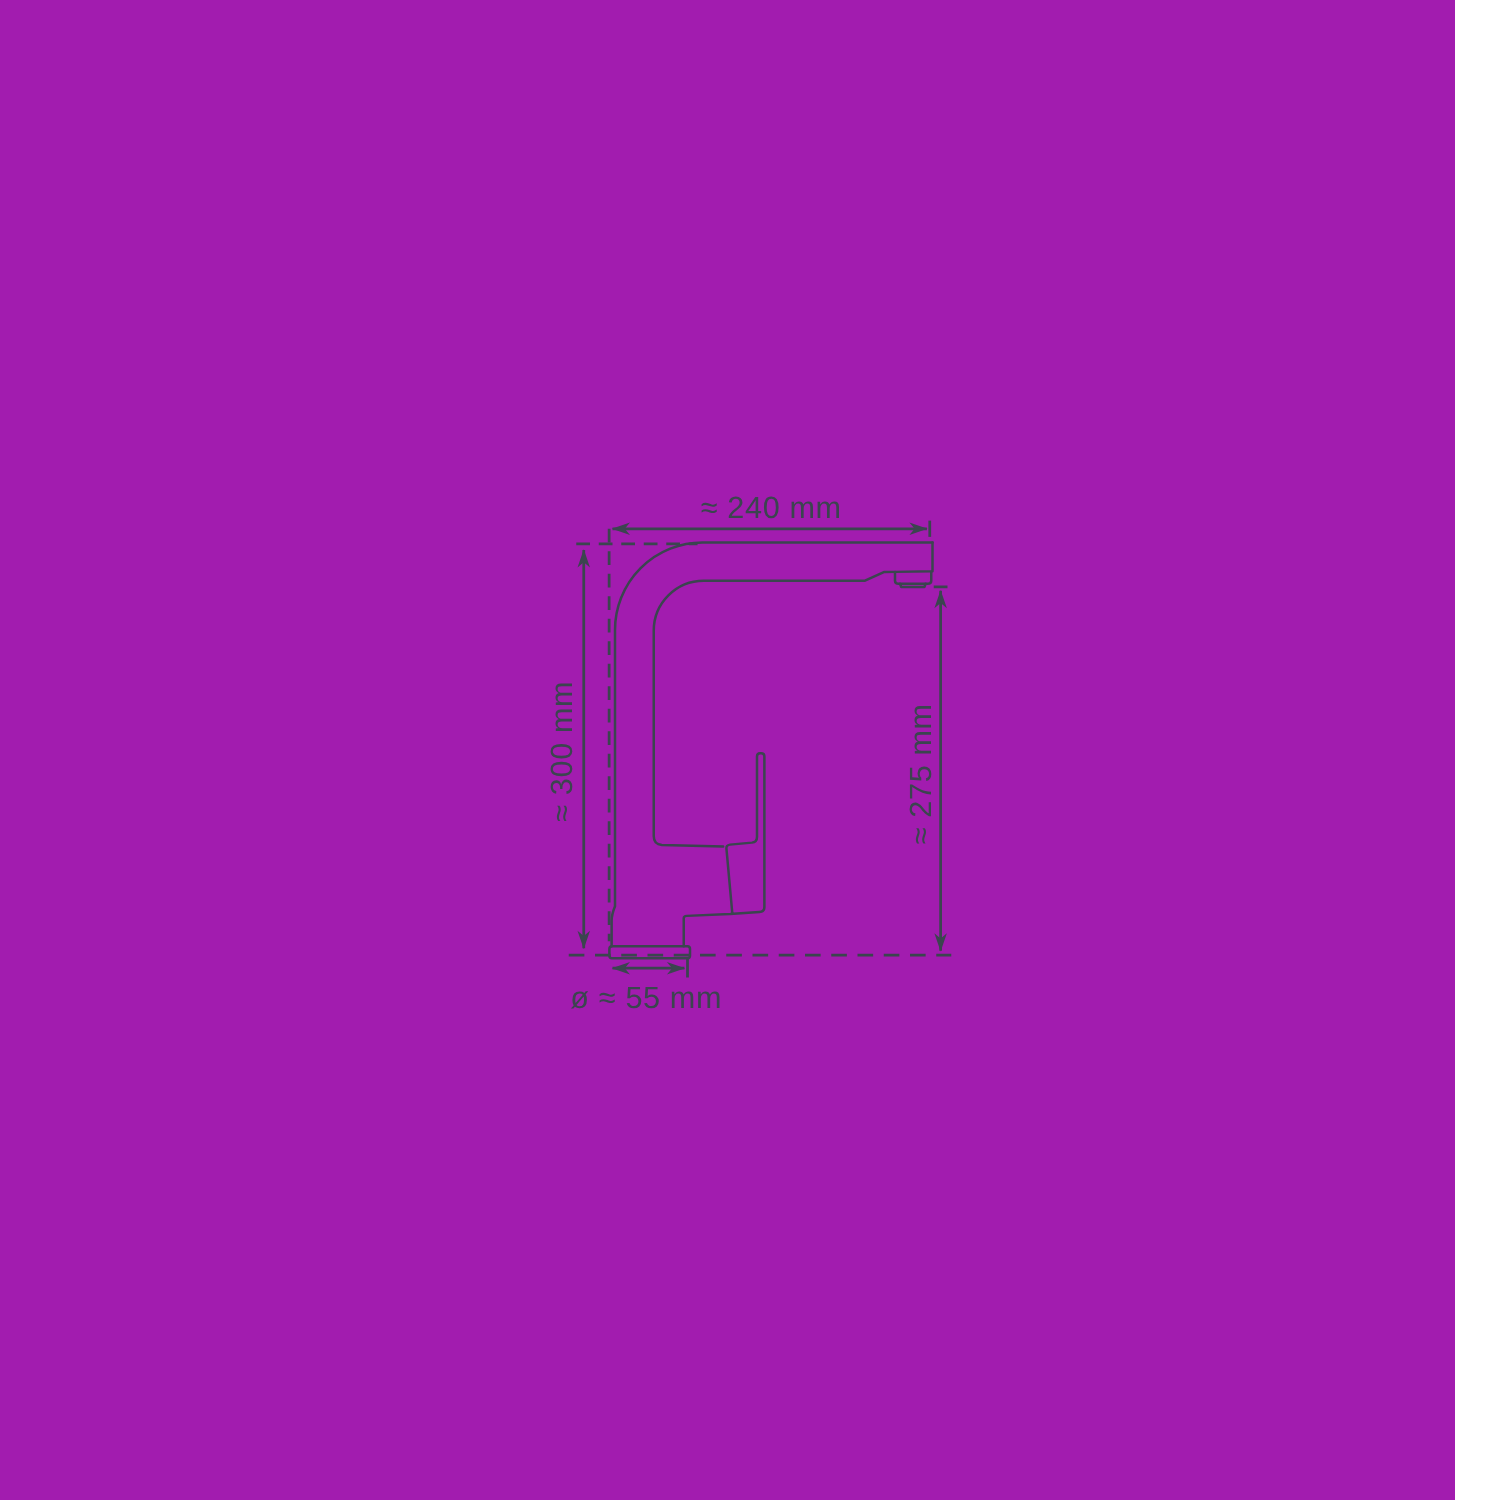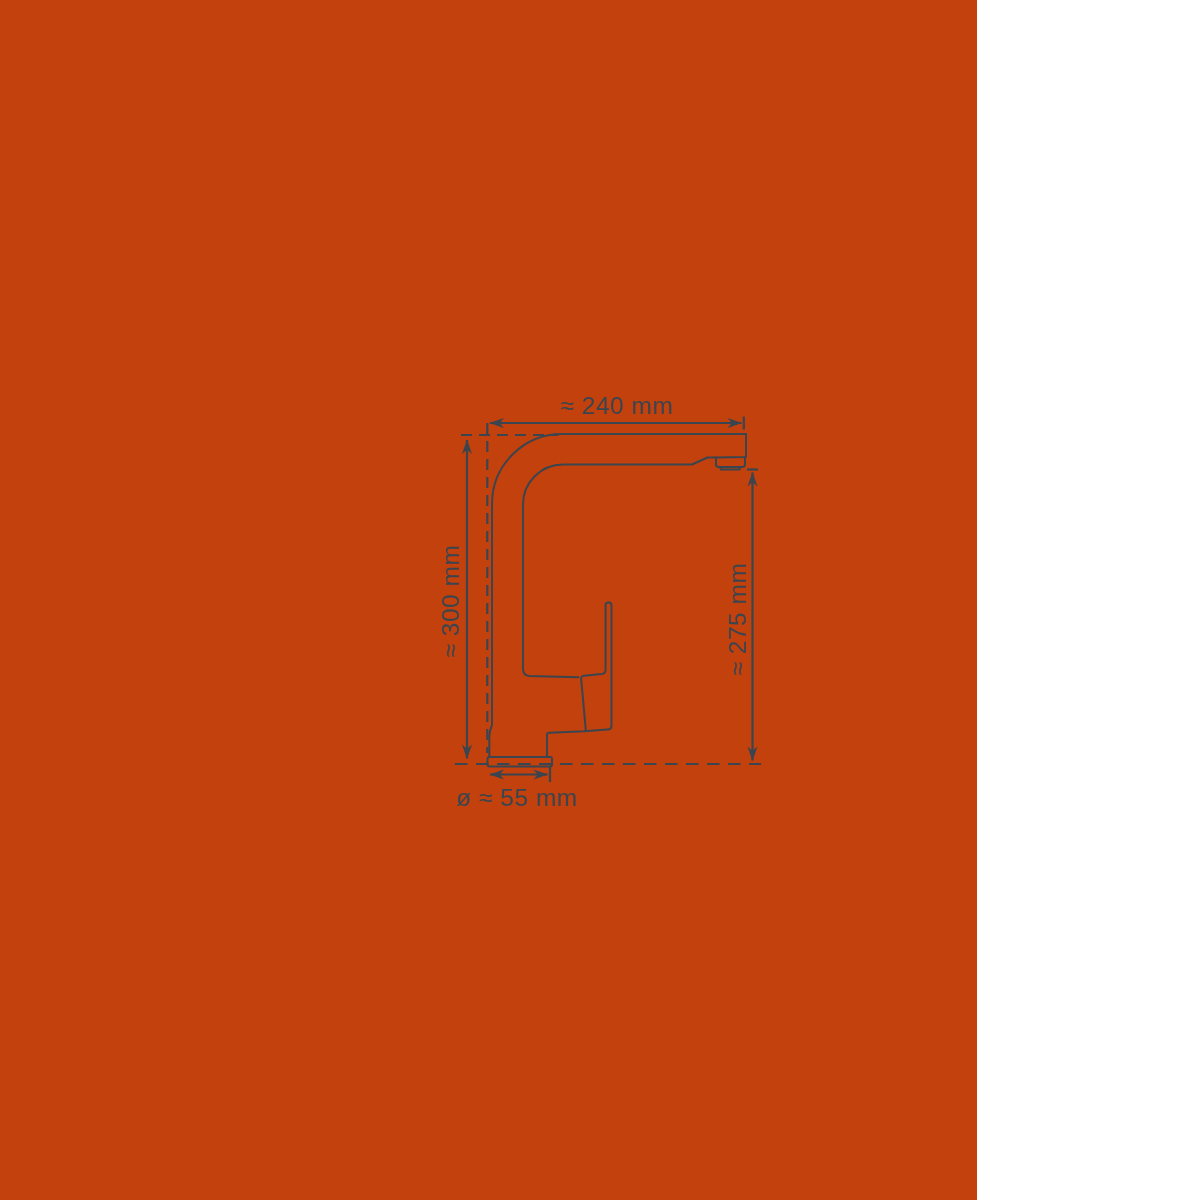--- a/index.html
+++ b/index.html
@@ -2,23 +2,23 @@
 <html><head>
 <meta charset="utf-8">
 <style>
   html, body {
     margin: 0;
     padding: 0;
     background: #ffffff;
   }
   .canvas {
     position: relative;
-    width: 977px;
+    width: 1164px;
     height: 1200px;
-    background: #c2410c;
+    background: #a21caf;
     font-family: "Liberation Sans", sans-serif;
   }
   svg.diagram {
     position: absolute;
     left: 0;
     top: 0;
   }
   .outline {
     fill: none;
     stroke: #3b454f;

